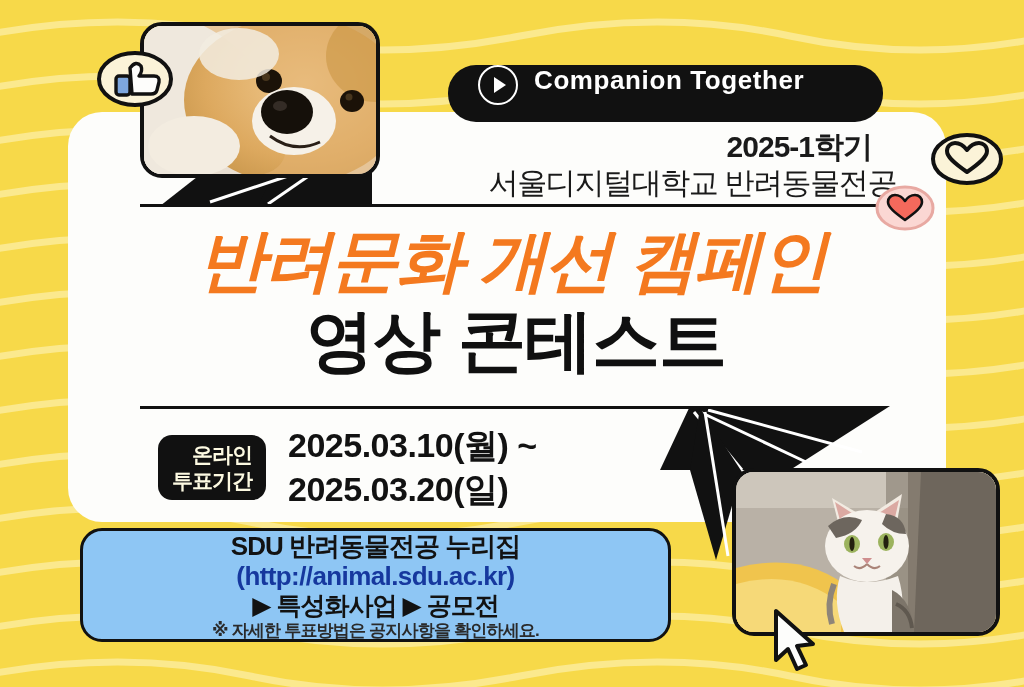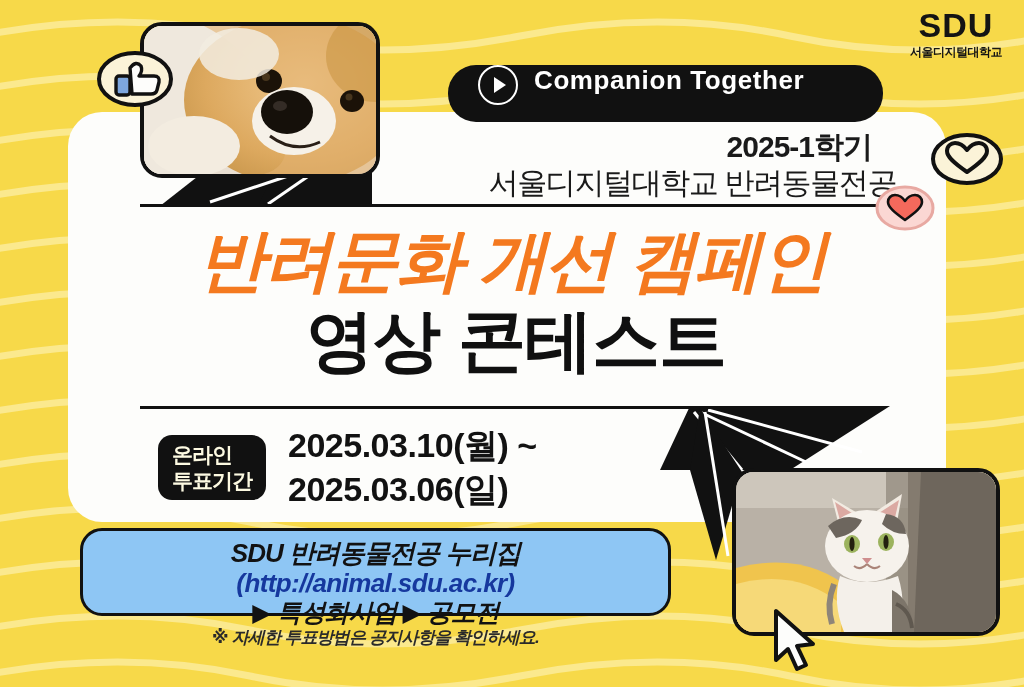--- a/index.html
+++ b/index.html
@@ -61,35 +61,35 @@
   .headline2{
     position:absolute;left:0;right:0;top:306px;z-index:7;text-align:center;
     font-size:68px;font-weight:800;color:#101010;letter-spacing:-1px;
     line-height:1;white-space:nowrap;padding-left:8px;
   }
 
   
   .period{position:absolute;left:158px;top:424px;z-index:7;display:flex;align-items:center;gap:22px;}
   .period .pill{
     background:#111;border-radius:14px;padding:8px 14px;
-    display:flex;flex-direction:column;align-items:flex-start;gap:2px;
+    display:flex;flex-direction:column;align-items:flex-end;gap:2px;
   }
   .period .pill span{
     color:#fdfae2;font-size:21px;font-weight:800;letter-spacing:-1px;line-height:1.12;white-space:nowrap;
   }
   .period .dates{display:flex;flex-direction:column;gap:0px;}
   .period .dates span{
     font-size:34px;font-weight:800;color:#121212;letter-spacing:-0.5px;line-height:1.28;white-space:nowrap;
   }
 
   
   .infobox{
-    position:absolute;left:80px;top:528px;width:591px;height:88px;
+    position:absolute;left:80px;top:528px;width:591px;height:114px;
     background:#8ec6f4;border:3px solid #111;border-radius:22px;z-index:8;
-    box-sizing:border-box;padding-top:7px;text-align:center;font-style:italic;
+    box-sizing:border-box;text-align:center;
   }
   .infobox .l1{font-size:26px;font-weight:800;color:#121212;letter-spacing:-1px;line-height:1.16;white-space:nowrap;}
   .infobox .l2{font-size:26px;font-weight:800;color:#16389e;letter-spacing:-.6px;line-height:1.16;white-space:nowrap;}
   .infobox .l3{font-size:25px;font-weight:800;color:#121212;letter-spacing:-1px;line-height:1.18;white-space:nowrap;}
   .infobox .l4{font-size:17px;font-weight:700;color:#2a2a2a;letter-spacing:-.8px;line-height:1.2;white-space:nowrap;}
 
   
   .logo{position:absolute;right:22px;top:8px;z-index:9;text-align:center;}
   .logo .mark{font-size:34px;font-weight:800;color:#141414;letter-spacing:1px;line-height:1;}
   .logo .mark-sub{font-size:12px;font-weight:700;color:#141414;letter-spacing:-0.5px;margin-top:2px;}
@@ -136,24 +136,20 @@
         <path d="M-20 414 Q 120 386 250 414 T 520 414 T 790 414 T 1050 414"></path>
         <path d="M-20 468 Q 120 440 250 468 T 520 468 T 790 468 T 1050 468"></path>
         <path d="M-20 522 Q 120 494 250 522 T 520 522 T 790 522 T 1050 522"></path>
         <path d="M-20 576 Q 120 548 250 576 T 520 576 T 790 576 T 1050 576"></path>
         <path d="M-20 630 Q 120 602 250 630 T 520 630 T 790 630 T 1050 630"></path>
         <path d="M-20 676 Q 120 648 250 676 T 520 676 T 790 676 T 1050 676"></path>
       </g>
     </svg>
   </div>
 
-  <div class="logo">
-    <div class="mark">SDU</div>
-    <div class="mark-sub">서울디지털대학교</div>
-  </div>
 
   <div class="card"></div>
 
   <div class="tails">
     <svg viewBox="0 0 1024 687" xmlns="http://www.w3.org/2000/svg">
       <g fill="#111">
         <path d="M372 40 L372 176 L300 206 L160 206 Z"></path>
         <path d="M300 120 L372 120 L372 204 L258 206 Z"></path>
         <path d="M690 406 L890 406 L790 470 L660 470 Z"></path>
       </g>
@@ -183,21 +179,21 @@
   <div class="headline1">반려문화 개선 캠페인</div>
   <div class="headline2">영상 콘테스트</div>
 
   <div class="period">
     <div class="pill">
       <span>온라인</span>
       <span>투표기간</span>
     </div>
     <div class="dates">
       <span>2025.03.10(월) ~</span>
-      <span>2025.03.06(일)</span>
+      <span>2025.03.20(일)</span>
     </div>
   </div>
 
   <div class="photo dog">
     <svg viewBox="0 0 232 148" xmlns="http://www.w3.org/2000/svg">
       <defs>
         <radialGradient id="furg" cx="55%" cy="40%" r="75%">
           <stop offset="0%" stop-color="#f0c88c"></stop>
           <stop offset="60%" stop-color="#dda95f"></stop>
           <stop offset="100%" stop-color="#c08f44"></stop>

